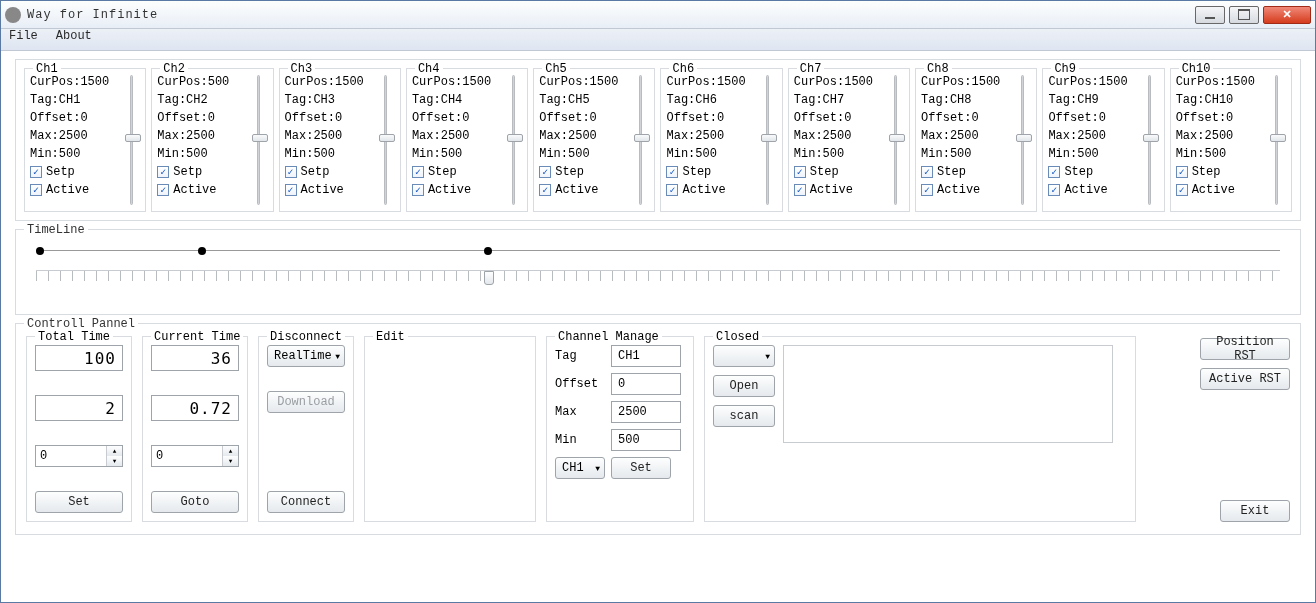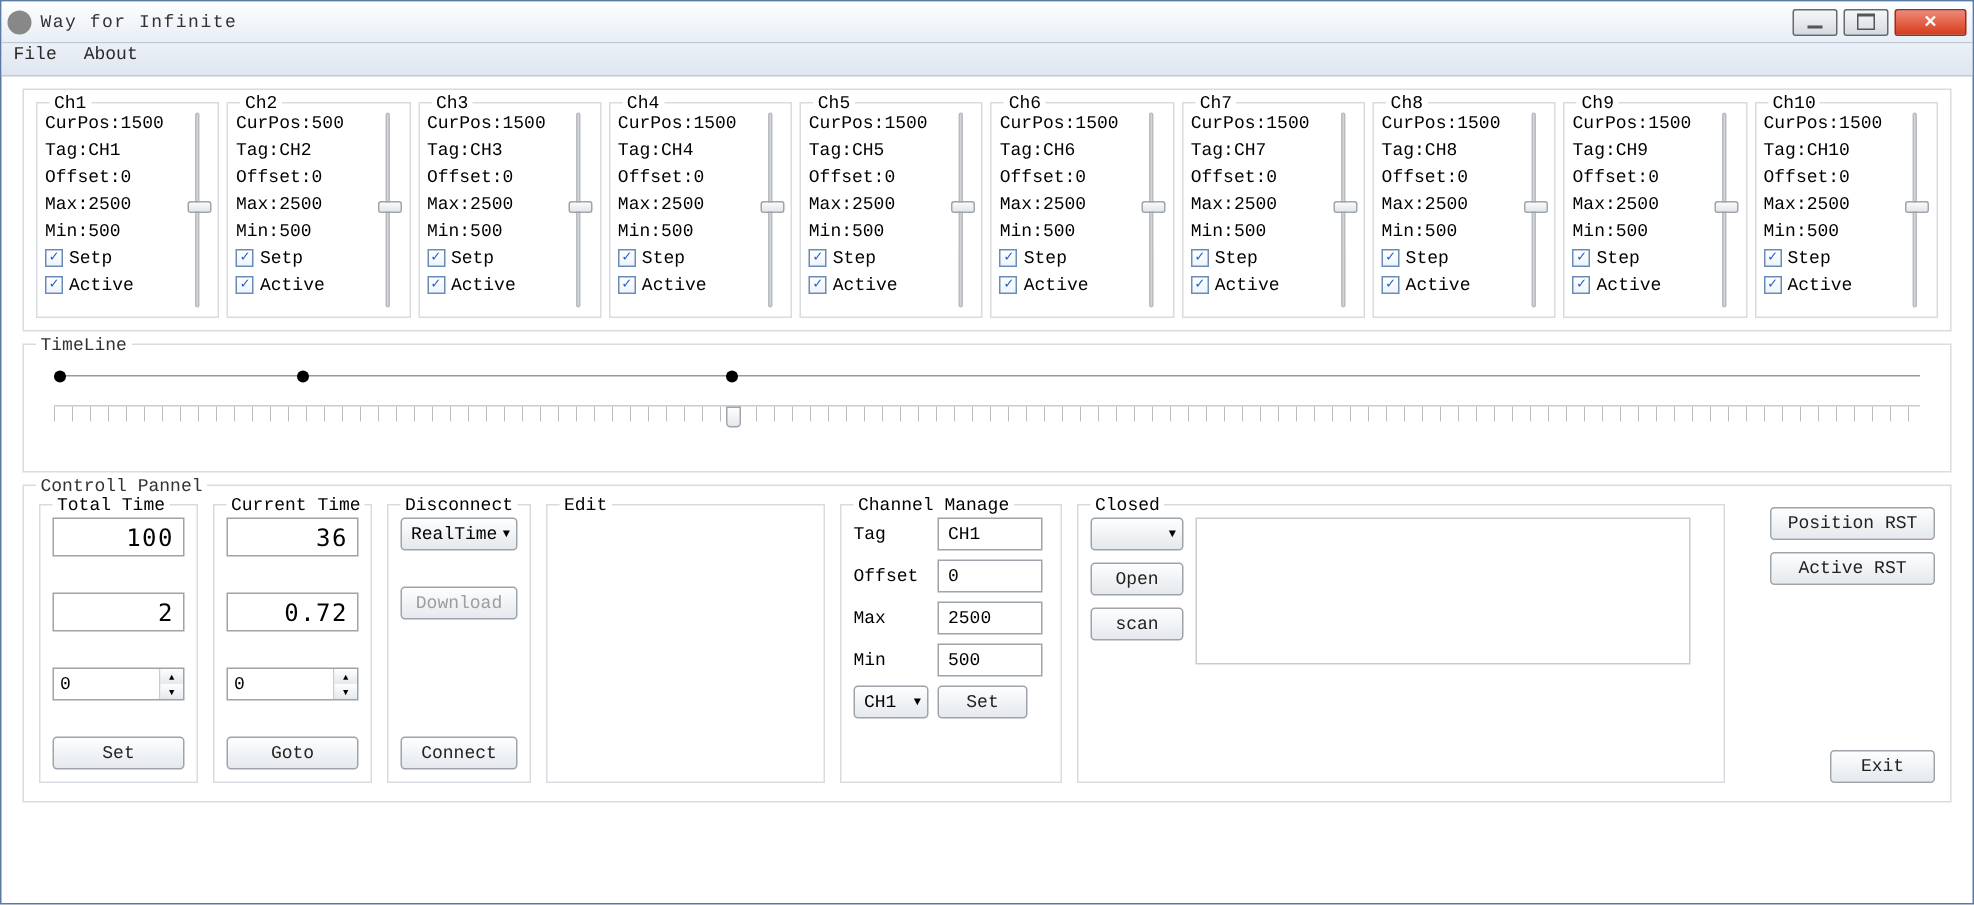--- a/index.html
+++ b/index.html
@@ -66,21 +66,21 @@
 .chm-grid { display: grid; grid-template-columns: 50px 70px; gap: 6px 6px; align-items: center; }
 .chm-grid .txtbox { width: 70px; }
 .closed-body { flex: 1; display: flex; gap: 8px; }
 .closed-left { display: flex; flex-direction: column; gap: 8px; }
 .closed-left .combo, .closed-left .btn { width: 62px; }
 .log { border: 1px solid #c8ccd0; background: #fff; width: 330px; height: 98px; }
 .send-row { display: flex; gap: 6px; margin-top: 6px; }
 .send-row .txtbox { flex: 1; }
 
 .right-col { margin-left: auto; display: flex; flex-direction: column; gap: 8px; padding-top: 2px; }
-.right-col .btn { width: 110px; }
+.right-col .btn { width: 90px; }
 .exit-row { margin-top: auto; display: flex; justify-content: flex-end; }
 </style>
 </head>
 <body>
 
 <div class="titlebar">
   <div class="app-icon"></div>
   <div class="title">Way for Infinite</div>
   <div class="win-btns">
     <div class="winbtn min"></div>
@@ -374,21 +374,21 @@
     <span class="plabel">Disconnect</span>
     <div class="combo">
         <span>RealTime</span>
         <span class="arrow">▼</span>
       </div>
     <div class="btn ghost">Download</div>
     <div style="flex:1"></div>
     <div class="btn">Connect</div>
   </div>
 
-  <div class="panel" style="width:186px">
+  <div class="panel" style="width:172px">
     <span class="plabel">Edit</span>
   </div>
 
   <div class="panel" style="width:148px">
     <span class="plabel">Channel Manage</span>
     <div class="chm-grid">
       <span>Tag</span>
       <div class="txtbox">CH1</div>
       <span>Offset</span>
       <div class="txtbox">0</div>

